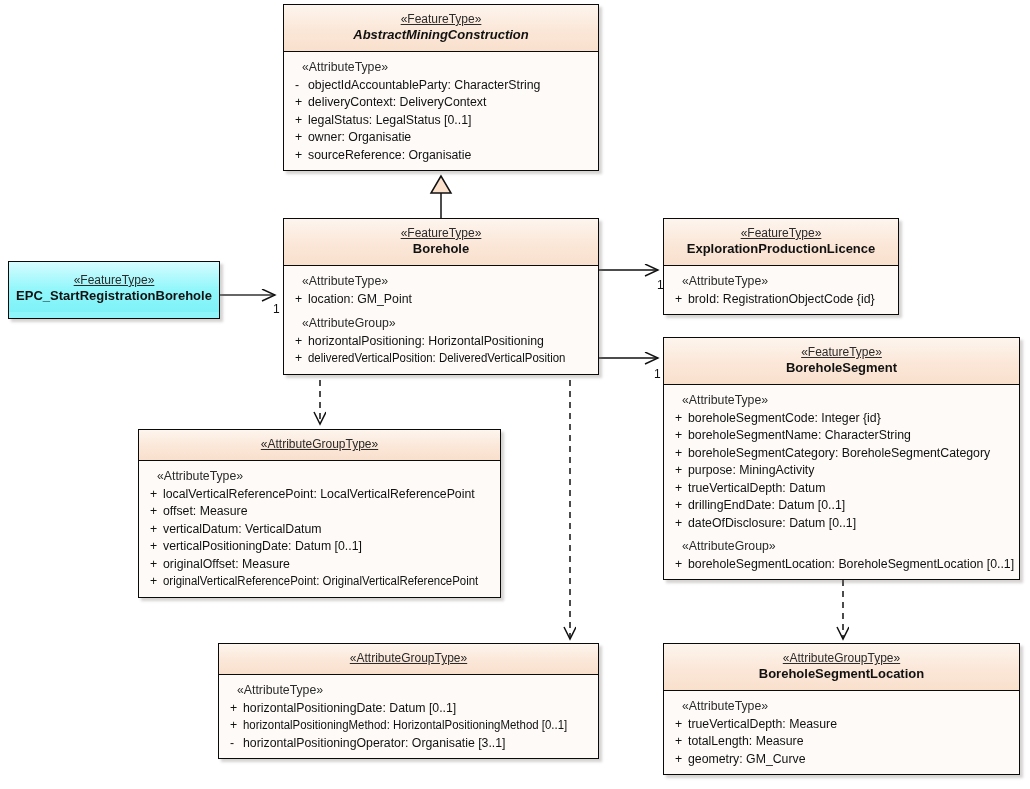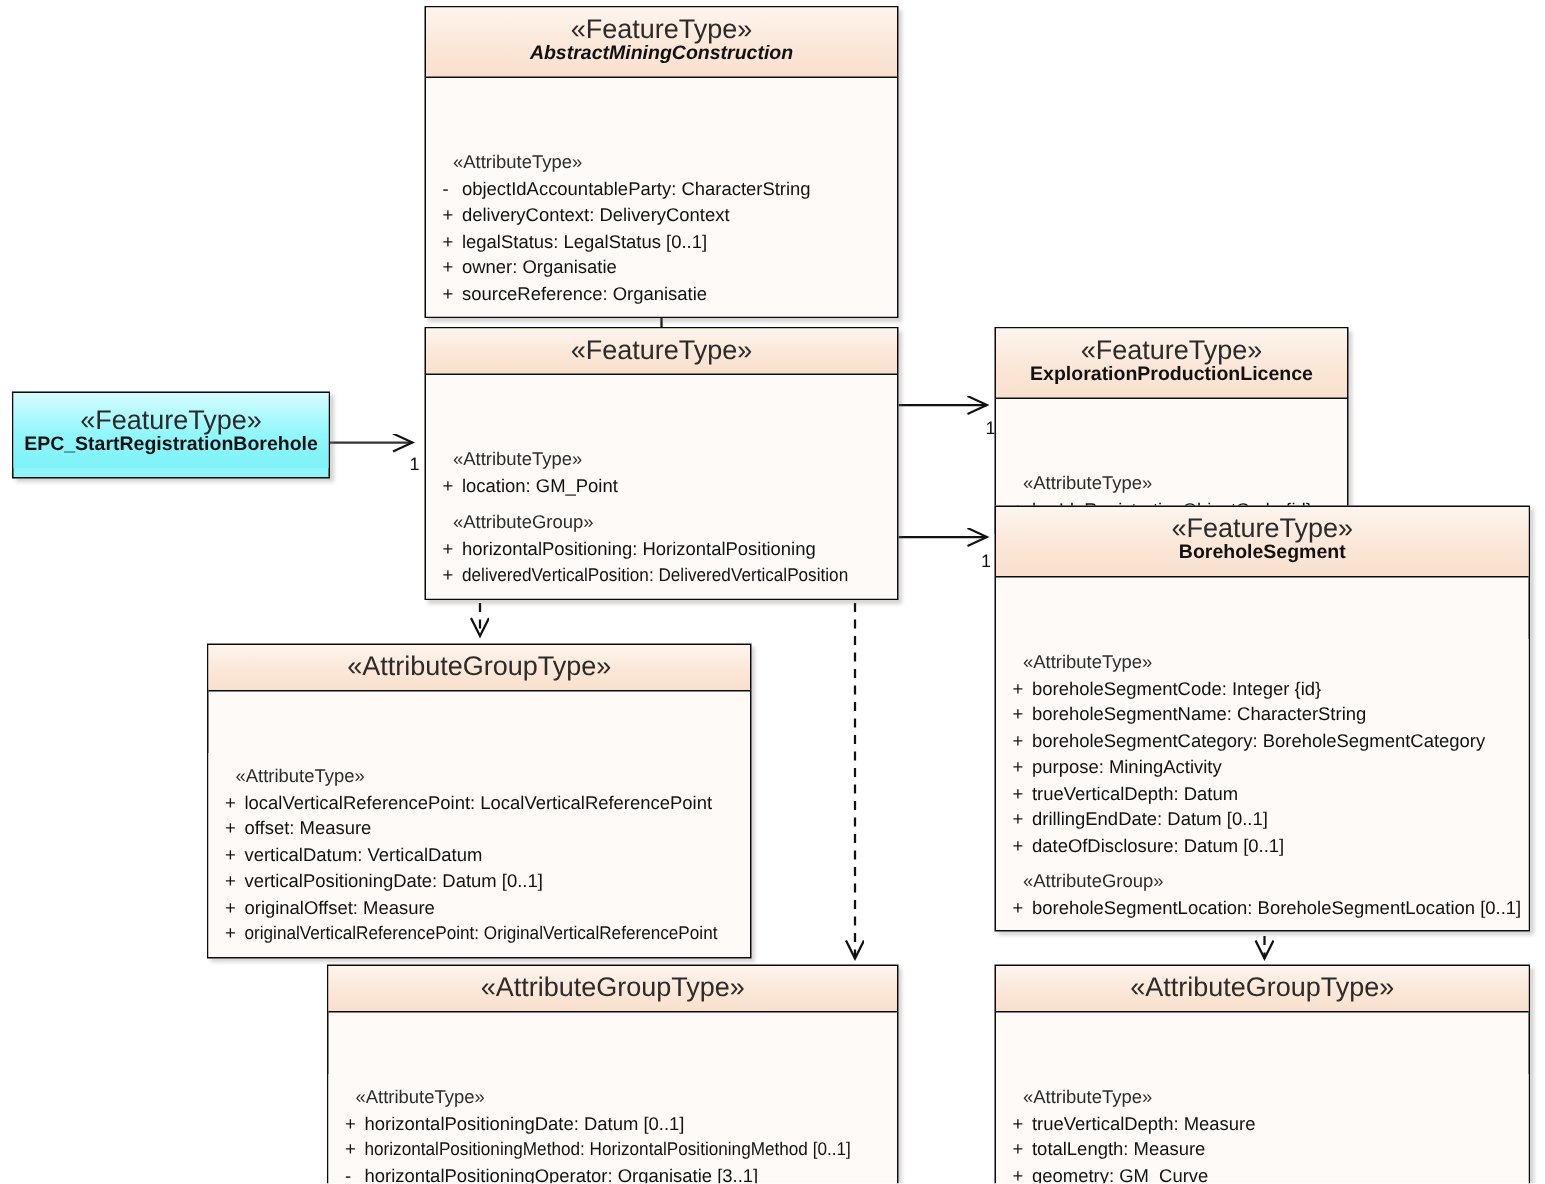--- a/index.html
+++ b/index.html
@@ -37,37 +37,37 @@
     text-align: center;
   }
   .uml-class.epc .hdr {
     background: linear-gradient(to bottom, #d6fcff 0%, #91f7fb 55%, #7ef2f8 100%);
     border-bottom: none;
   }
   .uml-class.epc {
     background: #8ef6fb;
   }
   .stereo {
-    font-size: 18px;
+    font-size: 12px;
     color: #2b2b2b;
     line-height: 15px;
     white-space: nowrap;
+    text-decoration: underline;
   }
   .cname {
     font-size: 13px;
     font-weight: bold;
     color: #111;
     line-height: 16px;
     white-space: nowrap;
   }
   .cname.abstract { font-style: italic; }
   .uml-class .body {
     padding: 7px 4px 6px 4px;
     background: #fdfaf7;
-    margin-top: 41px;
   }
   .grp {
     font-size: 12.3px;
     color: #2b2b2b;
     line-height: 17.5px;
     padding-left: 14px;
     white-space: nowrap;
   }
   .attr {
     font-size: 12.3px;
@@ -181,20 +181,21 @@
       <div class="attr">
           <span class="vis">+</span>
           <span class="txt">sourceReference: Organisatie</span>
         </div>
     </div>
   </div>
 
   <div class="uml-class" id="cls-borehole">
     <div class="hdr">
       <div class="stereo">«FeatureType»</div>
+      <div class="cname">Borehole</div>
     </div>
     <div class="body">
       <div class="grp">«AttributeType»</div>
       <div class="attr">
           <span class="vis">+</span>
           <span class="txt">location: GM_Point</span>
         </div>
       <div class="grp" style="padding-top:7px;">«AttributeGroup»</div>
       <div class="attr">
           <span class="vis">+</span>
@@ -321,20 +322,21 @@
       <div class="attr">
           <span class="vis">-</span>
           <span class="txt">horizontalPositioningOperator: Organisatie [3..1]</span>
         </div>
     </div>
   </div>
 
   <div class="uml-class" id="cls-boreholesegmentlocation">
     <div class="hdr">
       <div class="stereo">«AttributeGroupType»</div>
+      <div class="cname">BoreholeSegmentLocation</div>
     </div>
     <div class="body">
       <div class="grp">«AttributeType»</div>
       <div class="attr">
           <span class="vis">+</span>
           <span class="txt">trueVerticalDepth: Measure</span>
         </div>
       <div class="attr">
           <span class="vis">+</span>
           <span class="txt">totalLength: Measure</span>

